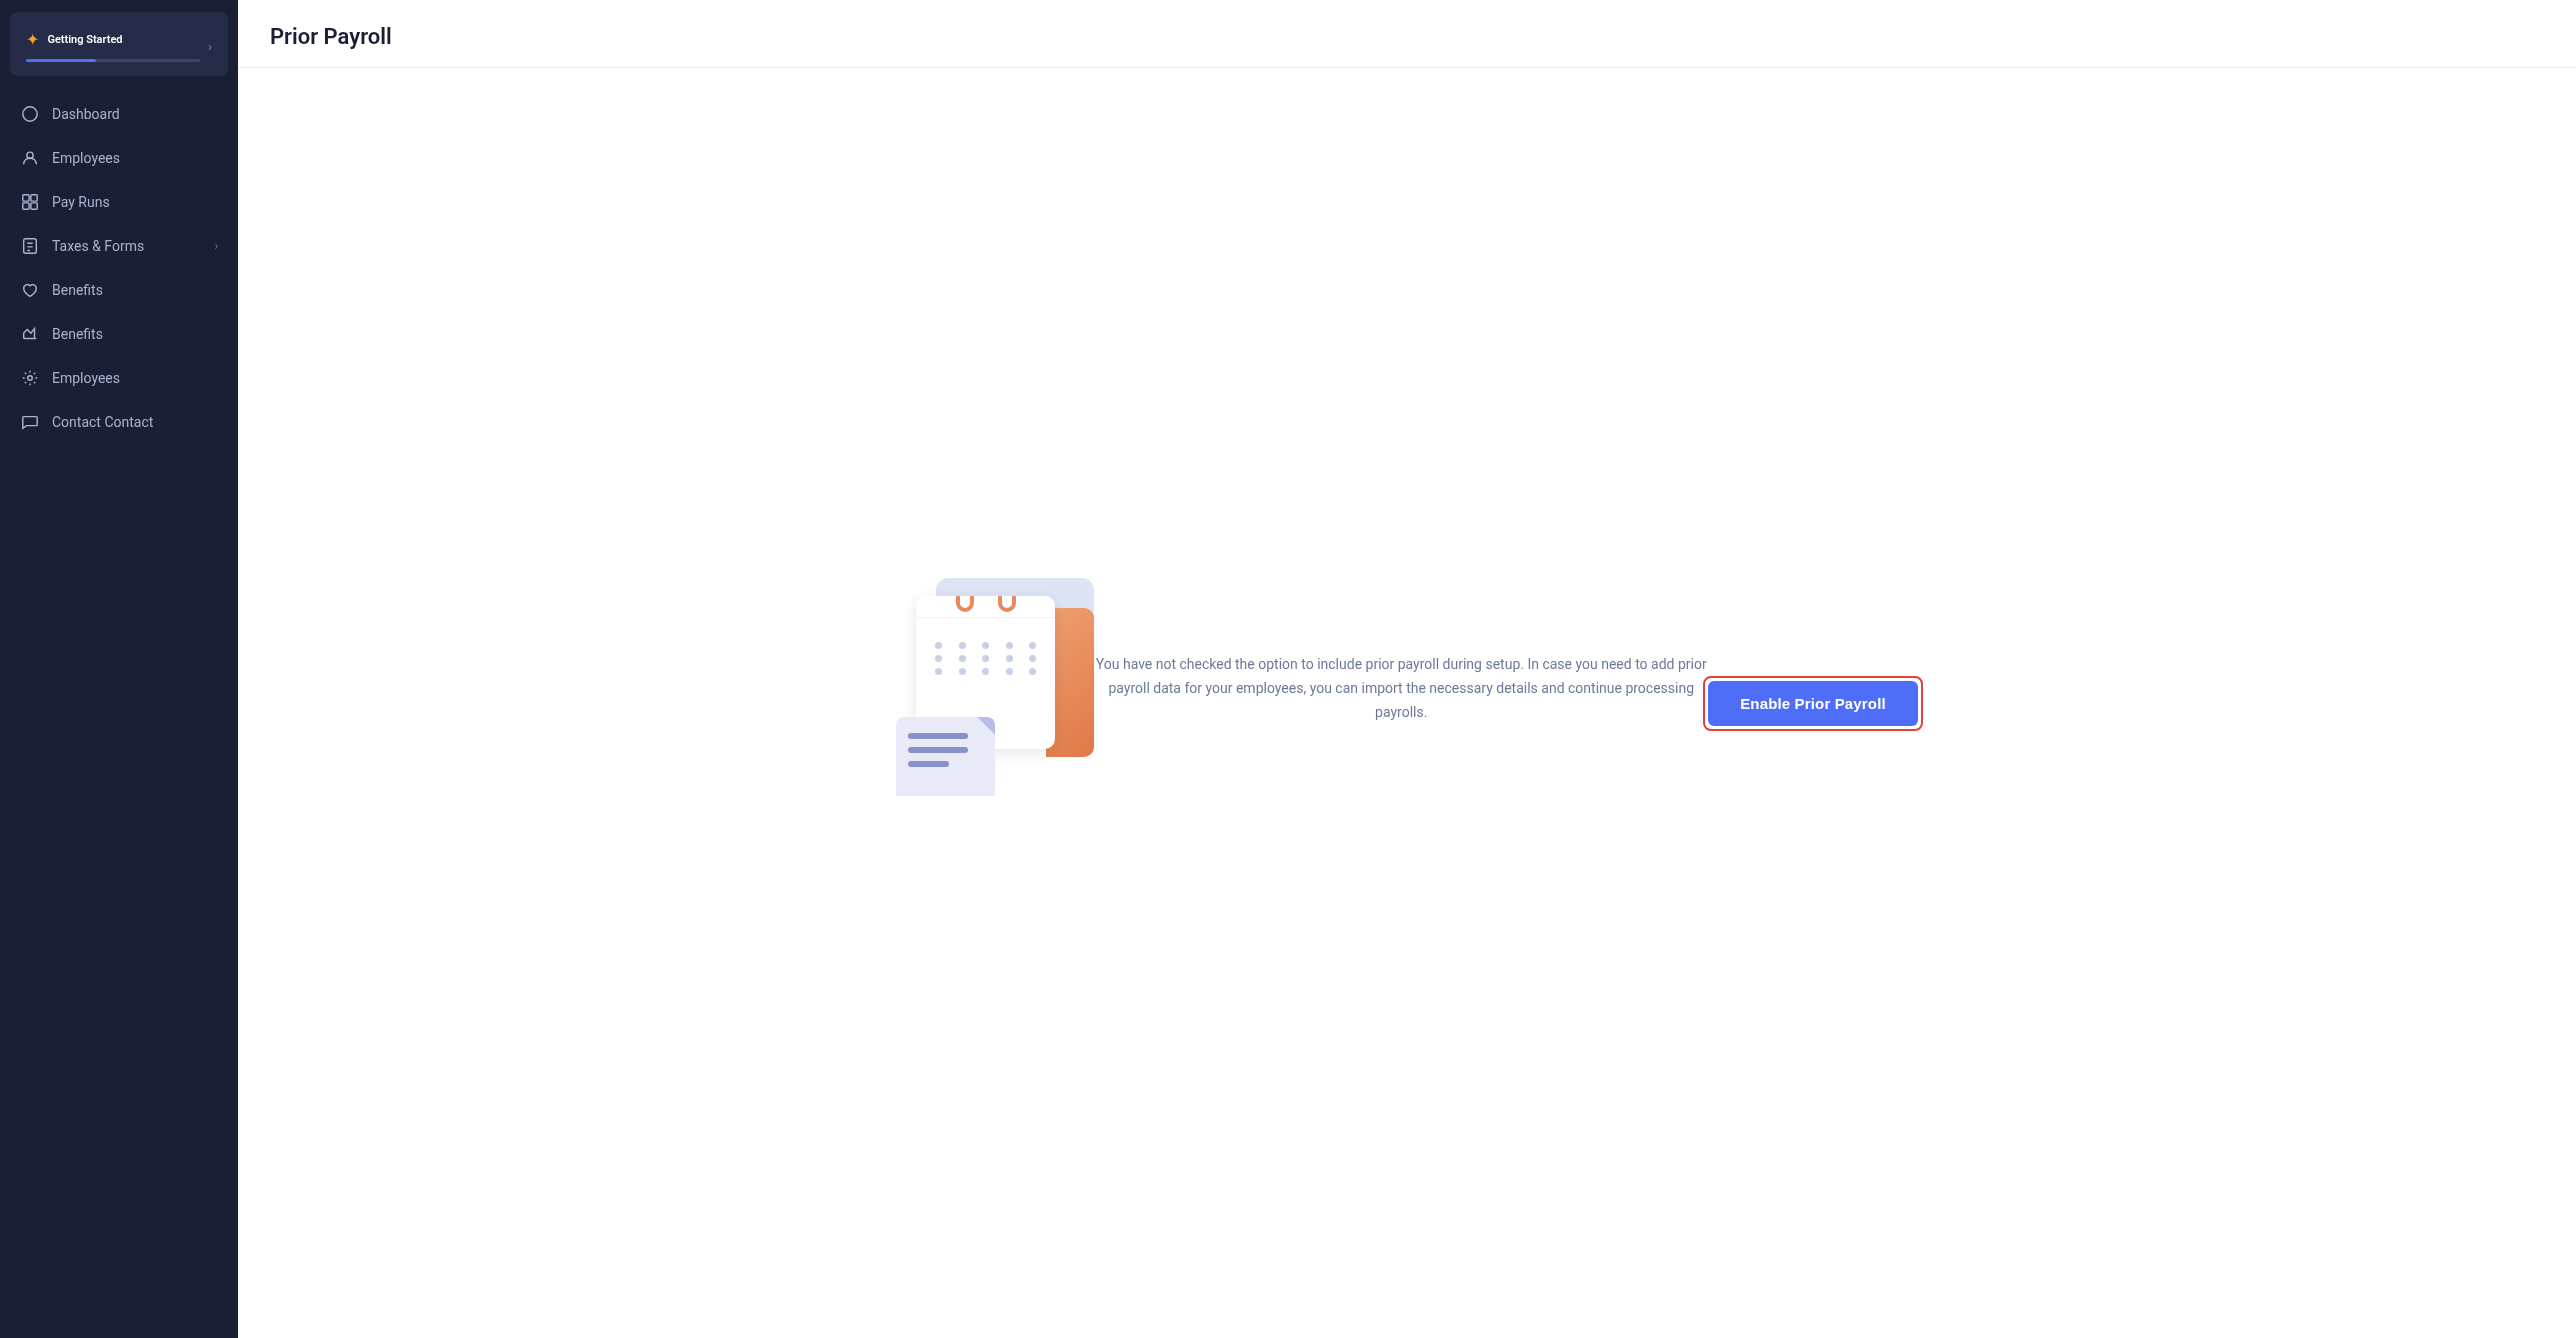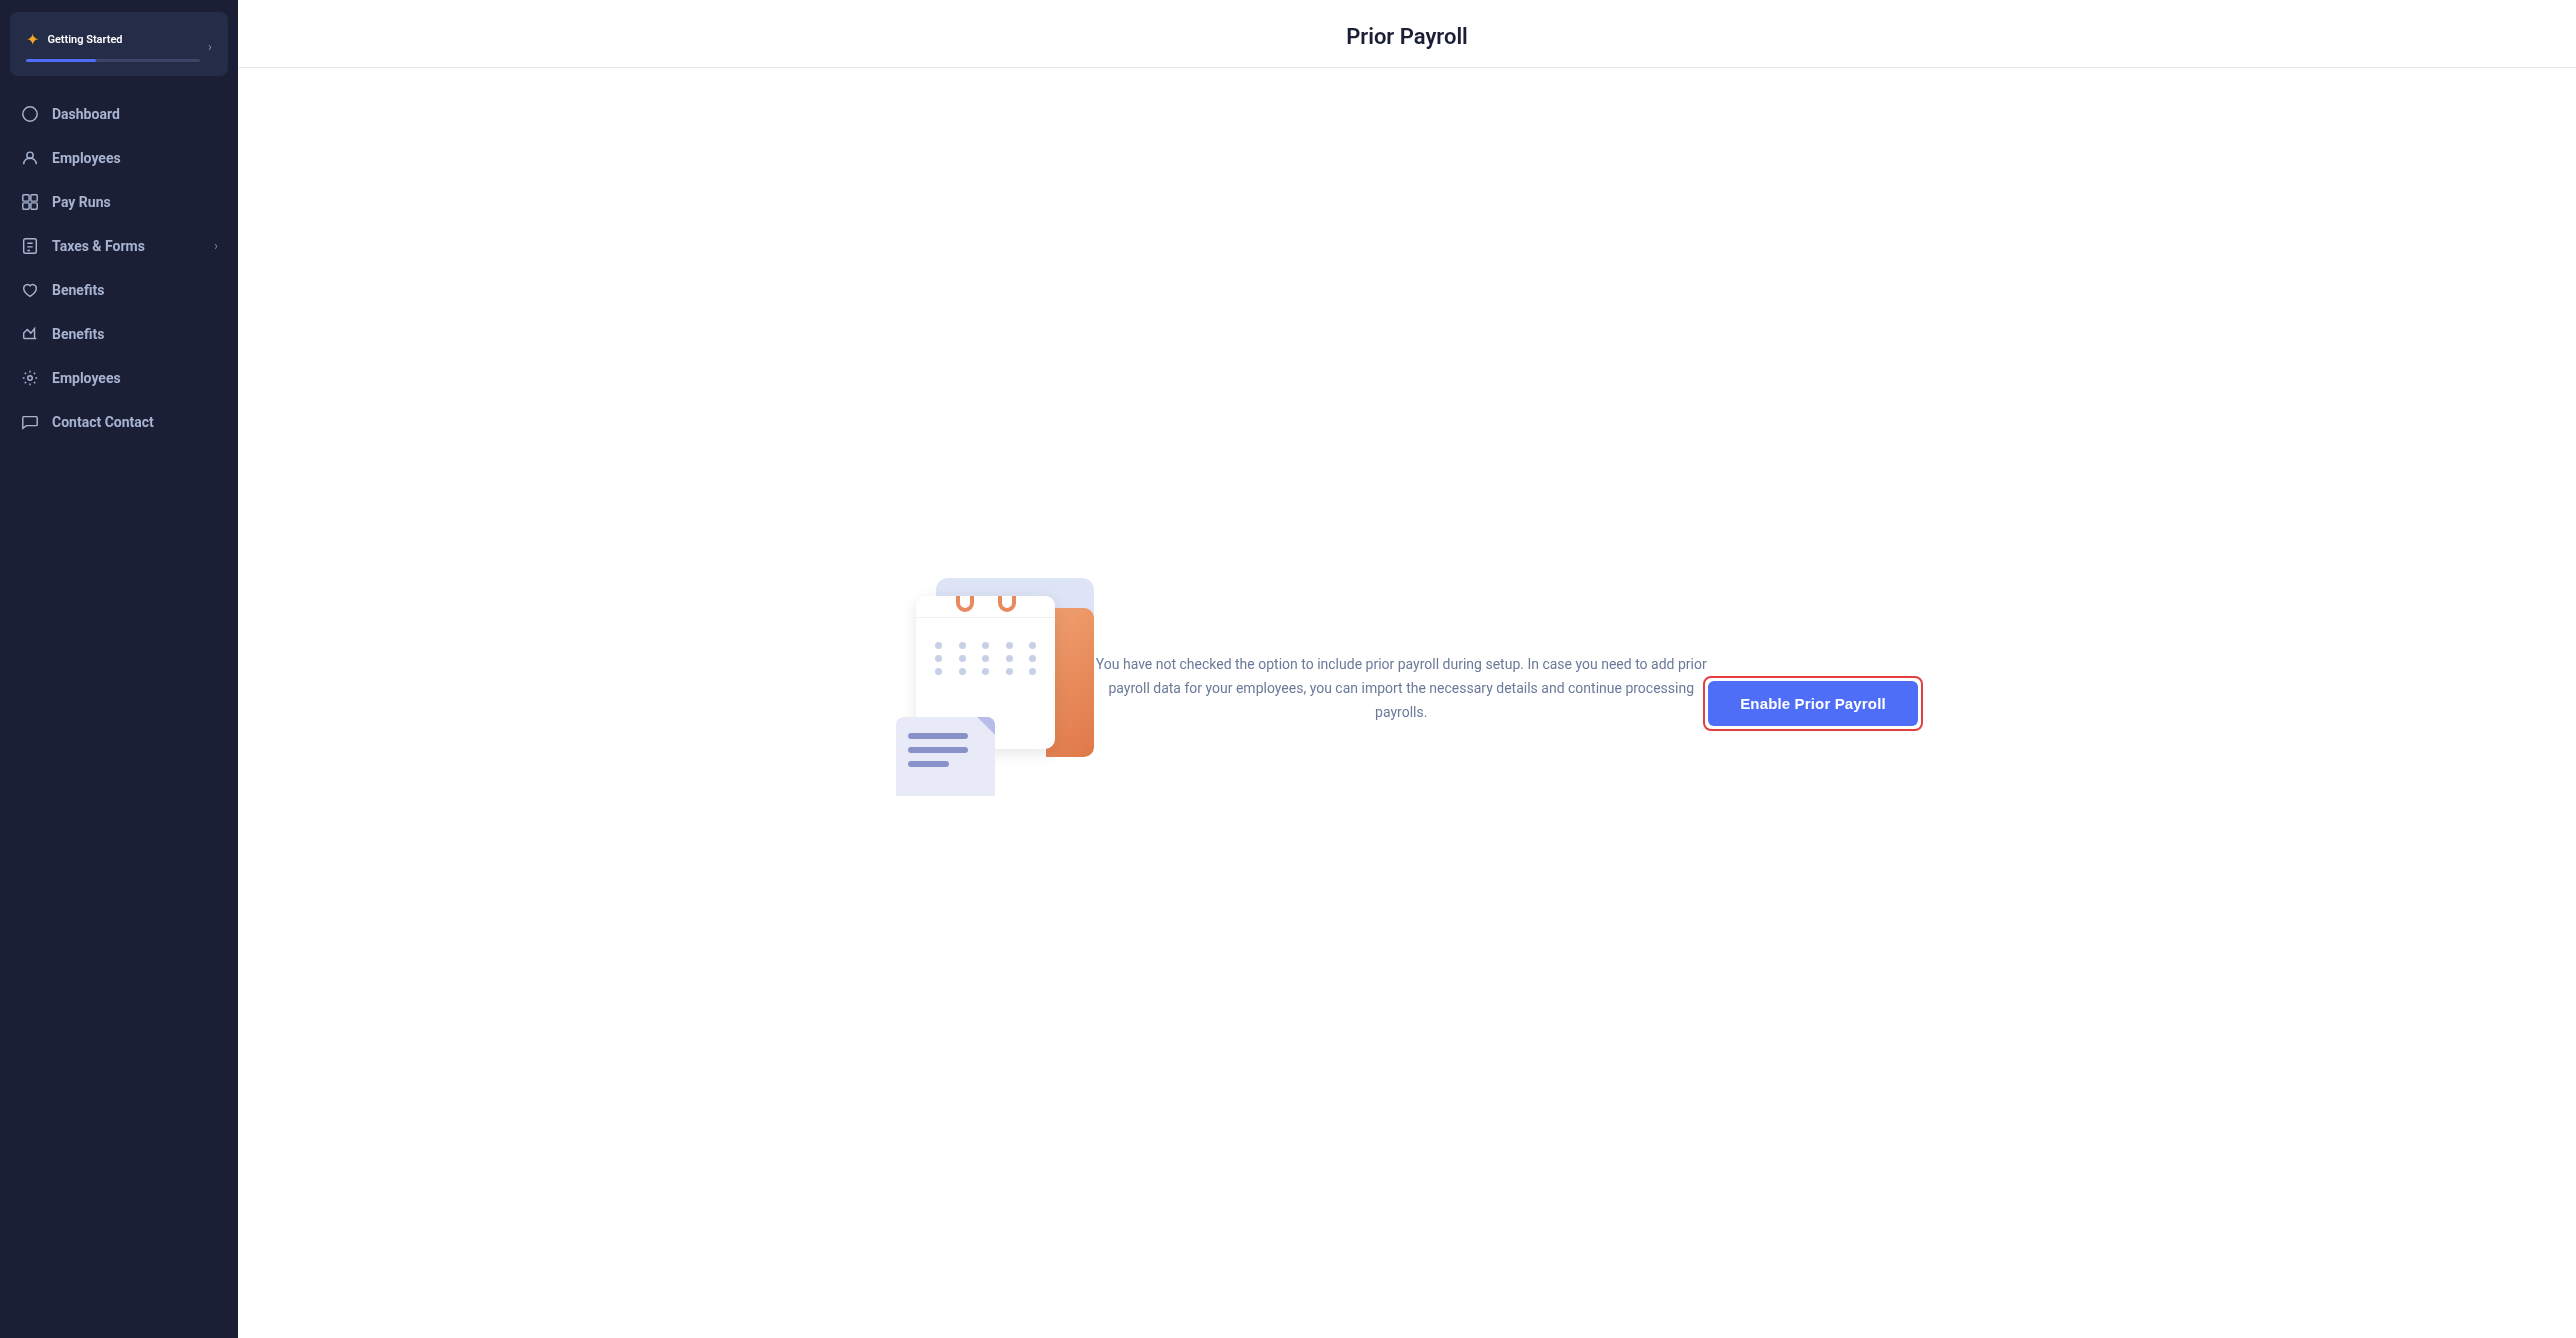--- a/index.html
+++ b/index.html
@@ -89,21 +89,21 @@
       padding: 8px 0;
       flex: 1;
     }
 
     .sidebar-item {
       display: flex;
       align-items: center;
       padding: 13px 20px;
       color: #a8b3cf;
       font-size: 14px;
-      font-weight: 700;
+      font-weight: 400;
       cursor: pointer;
       gap: 12px;
       transition: background 0.15s;
       position: relative;
     }
 
     .sidebar-item .icon {
       font-size: 16px;
       width: 20px;
       display: flex;
@@ -123,21 +123,20 @@
       flex: 1;
       display: flex;
       flex-direction: column;
       background: #fff;
       overflow-y: auto;
     }
 
     .page-header {
       padding: 24px 32px 18px 32px;
       border-bottom: 1px solid #e8eaf0;
-      text-align: center;
     }
 
     .page-title {
       font-size: 22px;
       font-weight: 600;
       color: #1a1f36;
     }
 
     .page-body {
       flex: 1;

